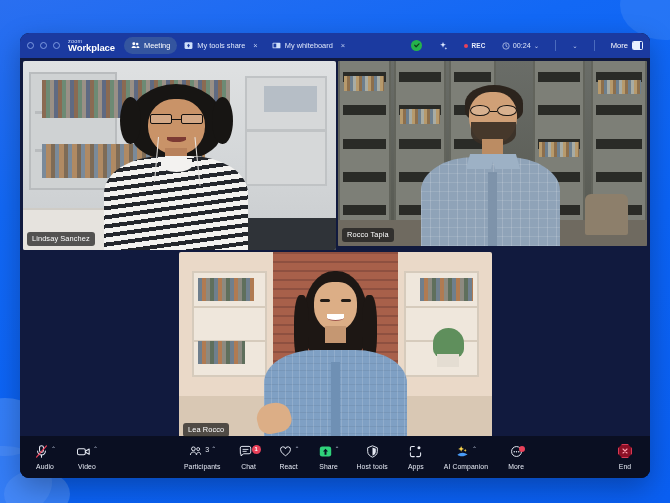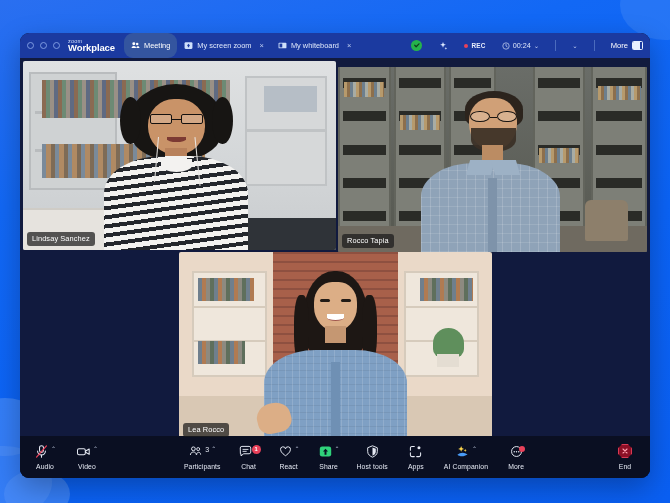--- a/index.html
+++ b/index.html
@@ -56,21 +56,21 @@
   #traffic i {
     display: block; width: 7px; height: 7px; border-radius: 50%;
     border: 1px solid #7d9ae0; background: transparent;
   }
   #brand { margin-right: 9px; line-height: 1; }
   #brand .small { display:block; font-size: 5.5px; letter-spacing:.2px; color:#cfdcfb; }
   #brand .big { display:block; font-size: 9.5px; font-weight: 700; letter-spacing:-.1px; color:#fff; margin-top:-1px;}
 
   .tab {
     display: flex; align-items: center; gap: 4px;
-    height: 25px; padding: 0 7px;
+    height: 17px; padding: 0 7px;
     border-radius: 9px;
     font-size: 7.4px; color: #dfe8fb; white-space: nowrap;
   }
   .tab.active { background: #34559f; color: #fff; }
   .tab .tabclose { font-size: 7.5px; color:#bcccf0; margin-left: 4px; }
   .tab-ico { width: 9px; height: 9px; display:block; }
 
   #tb-right {
     margin-left: auto; display: flex; align-items: center; gap: 16px;
     padding-right: 2px;
@@ -101,21 +101,21 @@
     overflow: hidden;
   }
   #tiles { position:absolute; inset:3px 3px 42px 3px; }
   .tile {
     position: absolute;
     overflow: hidden;
     background: #20283f;
     border-radius: 2px;
   }
   .tile.t1 { left:0;   top:0;   width: 313px; height: 189px; }
-  .tile.t2 { left:315px; top:6px; width: 309px; height: 185px; }
+  .tile.t2 { left:315px; top:0; width: 309px; height: 185px; }
   .tile.t3 { left:156px; top:191px; width: 313px; height: 189px; }
 
   .name-chip {
     position: absolute; left: 4px; bottom: 4px;
     background: rgba(26,26,26,.72);
     color: #fff;
     font-size: 7.4px;
     padding: 2.5px 5px 3px;
     border-radius: 3px;
     letter-spacing: .1px;
@@ -297,21 +297,21 @@
       <span>Meeting</span>
     </div>
 
     <div class="tab">
       <span class="tab-ico">
         <svg viewBox="0 0 16 16" width="9" height="9">
           <rect x="1" y="2" width="14" height="12" rx="2" fill="#cfe0fb"></rect>
           <path d="M8 5l3 3.4H9.2V11H6.8V8.4H5z" fill="#1b3aa0"></path>
         </svg>
       </span>
-      <span>My screen zoom</span>
+      <span>My tools share</span>
       <span class="tabclose">×</span>
     </div>
 
     <div class="tab">
       <span class="tab-ico">
         <svg viewBox="0 0 16 16" width="9" height="9">
           <rect x="1" y="3" width="14" height="10" rx="1.6" fill="#cfe0fb"></rect>
           <rect x="2.6" y="4.6" width="5" height="6.8" fill="#1b3aa0"></rect>
         </svg>
       </span>

